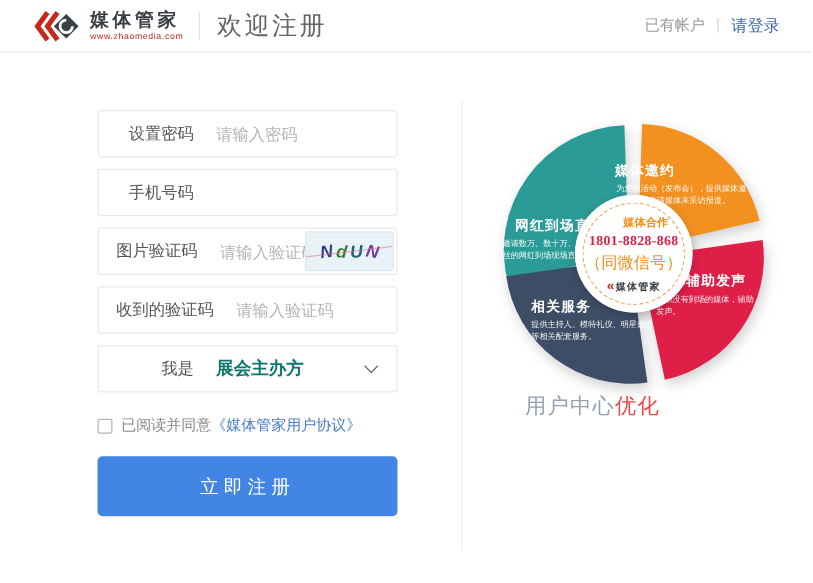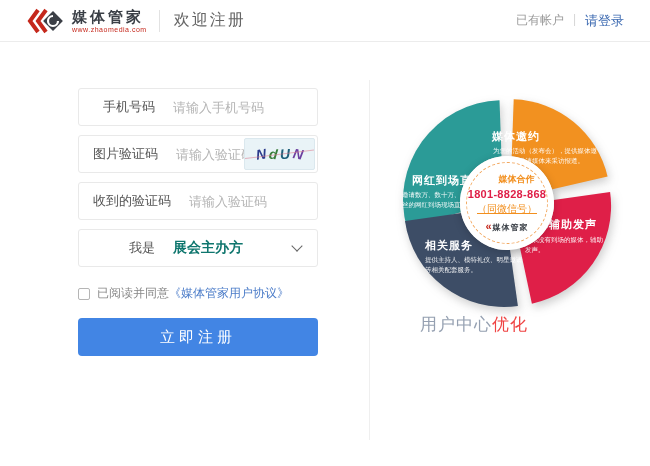--- a/index.html
+++ b/index.html
@@ -8,21 +8,21 @@
   .page { position:relative; width:650px; height:466px; background:#fff; }
 
   
   .header { position:absolute; top:0; left:0; right:0; height:42px; background:#fff;
             border-bottom:1px solid #ececec; display:flex; align-items:center; padding:0 26px; }
   .logo { display:flex; align-items:center; gap:6px; }
   .logo-txt { display:flex; flex-direction:column; line-height:1; }
   .brand { font-size:15px; font-weight:bold; color:#3a3f46; letter-spacing:3px; }
   .brand-url { font-size:7px; color:#c5281c; margin-top:2px; letter-spacing:.5px; }
   .hdr-div { width:1px; height:22px; background:#e2e2e2; margin:0 14px 0 12px; }
-  .welcome { font-size:16px; color:#666; letter-spacing:2px; }
+  .welcome { font-size:20px; color:#666; letter-spacing:2px; }
   .hdr-right { margin-left:auto; display:flex; font-size:12px; }
   .have-acct { color:#999; }
   .hdr-sep { color:#d5d5d5; margin:0 9px; }
   .login { color:#3a68b0; font-size:13px; text-decoration:none; cursor:pointer; }
 
   
   .form-col { position:absolute; left:78px; top:42px; width:240px; }
   .field { width:240px; height:38px; border:1px solid #e9e9e9; border-radius:3px;
            background:#fff; display:flex; align-items:center; margin-bottom:9px; position:relative; }
   .field:first-child { margin-top:46px; }
@@ -42,42 +42,42 @@
              background:#f2f3f5; border:1px solid #e6e7ea; border-radius:0 3px 3px 0;
              font-size:12px; color:#666; cursor:pointer; font-family:inherit; }
   .sel-value { flex:1; font-size:14px; font-weight:bold; color:#0f766e; margin-left:18px; }
   .chev { width:8px; height:8px; border-right:1.5px solid #666; border-bottom:1.5px solid #666;
           transform:rotate(45deg); margin-right:16px; margin-top:-4px; }
   .agree { display:flex; align-items:center; margin-top:18px; font-size:12px; }
   .agree input { appearance:none; -webkit-appearance:none; width:12px; height:12px;
                  border:1px solid #b5b5b5; border-radius:2px; background:#fff; margin-right:7px; cursor:pointer; }
   .agree-txt { color:#888; }
   .agree-link { color:#4a7bc8; text-decoration:none; cursor:pointer; }
-  .submit { margin-top:16px; width:240px; height:38px; background:#4285e4; border:none;
+  .submit { margin-top:16px; width:240px; height:48px; background:#4285e4; border:none;
             border-radius:4px; color:#fff; font-size:15px; letter-spacing:4px; cursor:pointer; font-family:inherit; }
 
   .v-div { position:absolute; left:369px; top:80px; height:360px; width:1px; background:#efefef; }
 
   
   .wheel { position:absolute; left:390px; top:86px; width:234px; height:234px; }
   .wheel svg { filter:drop-shadow(2px 4px 5px rgba(80,80,80,.28)); }
   .seg-title { position:absolute; color:#fff; font-weight:bold; font-size:11px; letter-spacing:1px; white-space:nowrap; }
   .seg-desc { position:absolute; color:rgba(255,255,255,.92); font-size:10px; line-height:1.5;
               transform:scale(.65); transform-origin:0 0; }
   .t-teal-title { left:22px; top:87px; } .t-teal-desc { left:12px; top:104px; width:130px; }
   .t-orange-title { left:102px; top:43px; } .t-orange-desc { left:103px; top:60px; width:160px; }
   .t-red-title { left:135px; top:131px; } .t-red-desc { left:135px; top:149px; width:122px; }
   .t-navy-title { left:35px; top:152px; } .t-navy-desc { left:35px; top:169px; width:152px; }
   .hub { position:absolute; left:70px; top:70px; width:94px; height:94px; border-radius:50%;
          background:#fff; box-shadow:0 2px 8px rgba(0,0,0,.18); display:flex; flex-direction:column;
          align-items:center; justify-content:center; }
   .hub:before { content:""; position:absolute; inset:6px; border:1px dashed #f2a860; border-radius:50%; }
   .hub-label { font-size:9px; font-weight:bold; color:#f28f1e;margin-left:19px; }
-  .hub-phone { font-size:11px; font-weight:bold; color:#df1f48; margin:2px 0; letter-spacing:.3px; }
-  .hub-note { font-size:10px; color:#f28f1e;text-decoration:underline; }
+  .hub-phone { font-size:11px; font-weight:bold; color:#df1f48; margin:2px 0; letter-spacing:.3px;font-family:Liberation Serif, serif; }
+  .hub-note { font-size:13px; color:#f28f1e; }
   .hub-brand { margin-top:4px; font-size:8px; font-weight:bold; color:#3a3f46; letter-spacing:1px; }
   .hub-brand .mini-chev { color:#c5281c; font-size:11px; font-weight:bold; margin-right:2px; letter-spacing:-1px; }
 
   .tagline { position:absolute; left:420px; top:313px; font-size:17px; letter-spacing:1px; }
   .tag1a { color:#95a0b1; } .tag1b { color:#ef4444; }
   .tag2 { color:#c5cad3; margin-left:35px; margin-top:5px; }
 </style>
 </head>
 <body>
 
@@ -101,24 +101,27 @@
     <div class="hdr-right">
       <span class="have-acct">已有帐户</span>
       <span class="hdr-sep">|</span>
       <a class="login">请登录</a>
     </div>
   </div>
 
   <div class="form-col">
 
 
+    <div class="field">
+      <span class="f-label">设置密码</span>
+      <input class="f-input" type="password" placeholder="请输入密码" style="">
+    </div>
 
     <div class="field">
       <span class="f-label">手机号码</span>
-      <input class="f-input" type="text" placeholder="请输入手机号码" style="">
     </div>
 
     <div class="field">
       <span class="f-label">图片验证码</span>
       <input class="f-input" type="text" placeholder="请输入验证码" style="">
       <span class="captcha-img">
         <span class="c1" style="color: rgb(43, 58, 140);">N</span>
         <span class="c2" style="color: rgb(58, 125, 58);">d</span>
         <span class="c3" style="color: rgb(31, 95, 122);">U</span>
         <span class="c4" style="color: rgb(107, 63, 160);">N</span>

